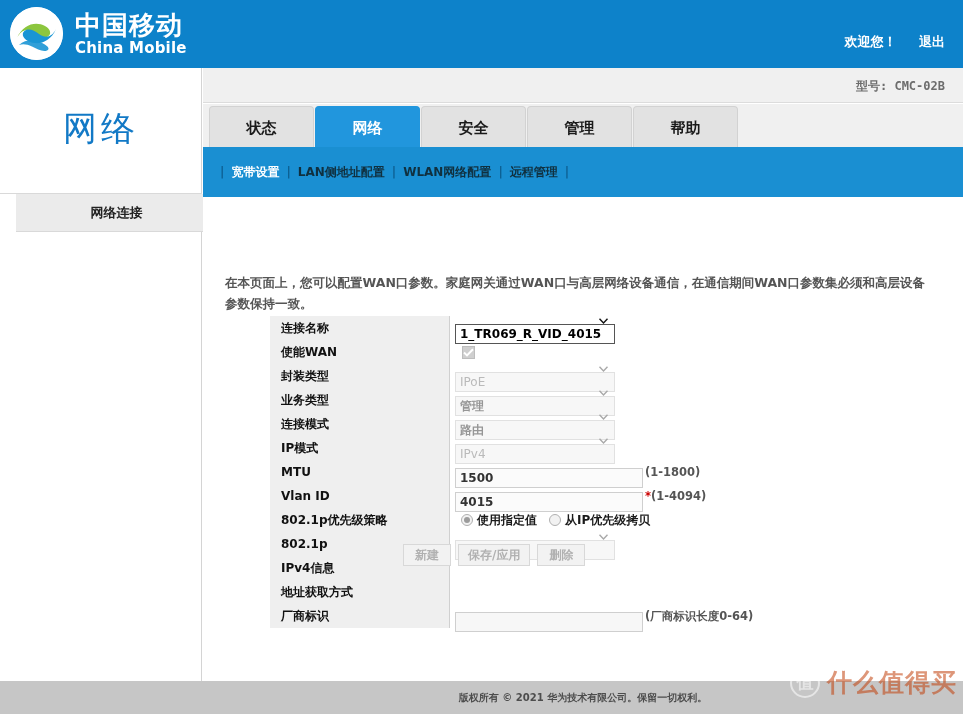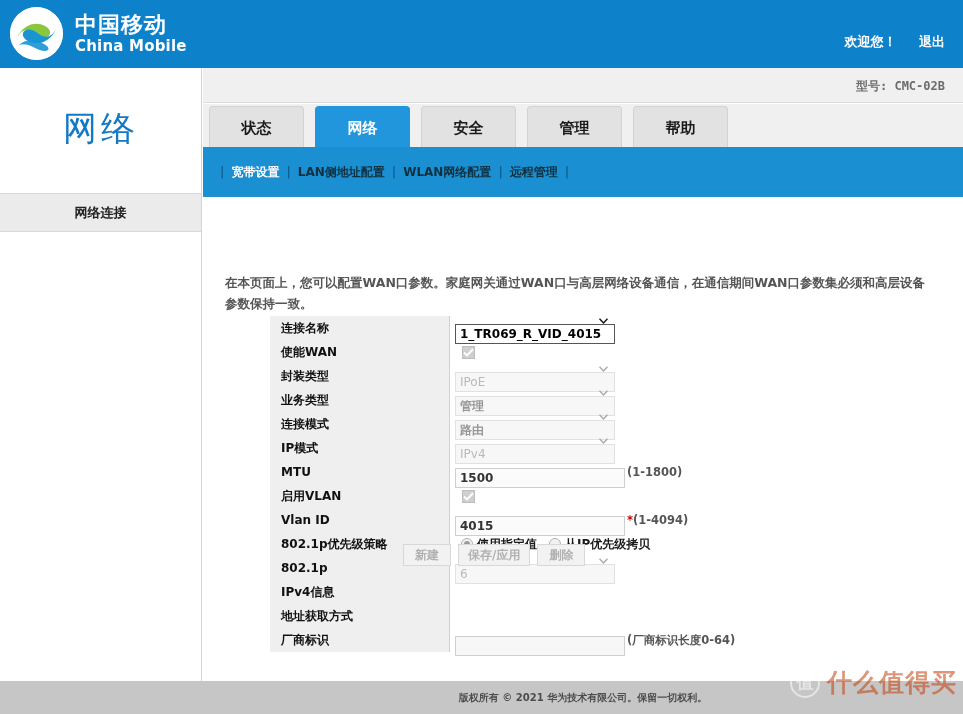--- a/index.html
+++ b/index.html
@@ -24,21 +24,21 @@
   }
   .logo-mark {
     width: 53px; height: 53px; border-radius: 50%;
     background: #ffffff;
     position: relative; overflow: hidden;
     flex: 0 0 auto;
   }
   .logo-mark svg { position: absolute; left: 0; top: 0; }
   .logo-text { margin-left: 12px; color: #ffffff; line-height: 1; }
   .logo-cn {
-    font-size: 22px; font-weight: bold; letter-spacing: 1px;
+    font-size: 26px; font-weight: bold; letter-spacing: 1px;
     display: block; margin-bottom: 3px;
   }
   .logo-en {
     font-size: 15px; font-weight: bold; display: block; letter-spacing: 0.2px;
   }
   .welcome-wrap {
     position: absolute; right: 18px; top: 33px;
     color: #ffffff; font-size: 13px; font-weight: bold;
   }
   .welcome-wrap span { margin-left: 18px; cursor: pointer; }
@@ -54,21 +54,21 @@
     position: absolute; left: 0; top: 38px; width: 202px;
     text-align: center;
     font-size: 34px; color: #1279c6; font-weight: normal;
     letter-spacing: 4px;
   }
   .left-sep {
     position: absolute; left: 0; top: 125px; width: 202px; height: 1px;
     background: #d9d9d9;
   }
   .left-item {
-    position: absolute; left: 0; top: 126px; width: 201px; height: 38px;
+    position: absolute; left: 16px; top: 126px; width: 201px; height: 38px;
     background: #ebebeb;
     display: flex; align-items: center; justify-content: center;
     font-size: 13px; font-weight: bold; color: #222;
     border-bottom: 1px solid #d9d9d9;
     cursor: pointer;
   }
 
   
   .rightcol {
     position: absolute; left: 203px; top: 68px;
@@ -86,21 +86,21 @@
     font-size: 12px; color: #6c6c6c; font-weight: bold;
     font-family: "DejaVu Sans Mono", "Liberation Mono", monospace;
   }
 
   
   .tabs {
     position: absolute; left: 0; top: 36px; width: 760px; height: 45px;
     background: #f0f0f0;
   }
   .tab {
-    position: absolute; top: 2px; height: 43px; width: 95px;
+    position: absolute; top: 2px; height: 43px; width: 105px;
     background: #e2e2e2;
     border: 1px solid #d2d2d2; border-bottom: none;
     border-radius: 4px 4px 0 0;
     display: flex; align-items: center; justify-content: center;
     font-size: 15px; font-weight: bold; color: #1a1a1a;
     cursor: pointer;
   }
   .tab.active {
     background: #2196dd; color: #ffffff; border-color: #2196dd;
   }
@@ -176,21 +176,21 @@
   }
   .selwrap .arrow svg { display: block; }
   select.ctl.enabled {
     border: 1px solid #555; color: #000; font-weight: bold; width: 160px;
   }
   select.ctl.disabled, input.ctl.disabled {
     background: #f4f4f4; color: #9d9d9d; border: 1px solid #d5d5d5;
   }
   select.ctl.disabled.cn { color: #6b6b6b; font-weight: bold; }
   input.ctl.text {
-    width: 170px; color: #333; font-weight: bold; border: 1px solid #cfcfcf;
+    width: 188px; color: #333; font-weight: bold; border: 1px solid #cfcfcf;
     background: #fbfbfb;
   }
   input.ctl.text.empty { background: #f7f7f7; }
 
   .chk {
     width: 13px; height: 13px;
     background: #cfcfcf; border: 1px solid #bdbdbd;
     display: inline-flex; align-items: center; justify-content: center;
     margin-left: 7px;
   }
@@ -418,30 +418,20 @@
         </div>
 
         <div class="frow">
           <div class="fname">MTU</div>
           <div class="fval">
             <input class="ctl text" value="1500" style="">
             <span class="hint">(1-1800)</span>
           </div>
         </div>
 
-        <div class="frow">
-          <div class="fname">启用VLAN</div>
-          <div class="fval">
-            <span class="chk">
-              <svg width="11" height="9" viewBox="0 0 11 9">
-                  <path d="M1 4.6 L4 7.4 L10 1.2" fill="none" stroke="#ffffff" stroke-width="2"></path>
-                </svg>
-            </span>
-          </div>
-        </div>
 
         <div class="frow">
           <div class="fname">Vlan ID</div>
           <div class="fval">
             <input class="ctl text" value="4015" style="">
             <span class="hint"><span class="star">*</span><span>(1-4094)</span></span>
           </div>
         </div>
 
         <div class="frow">

